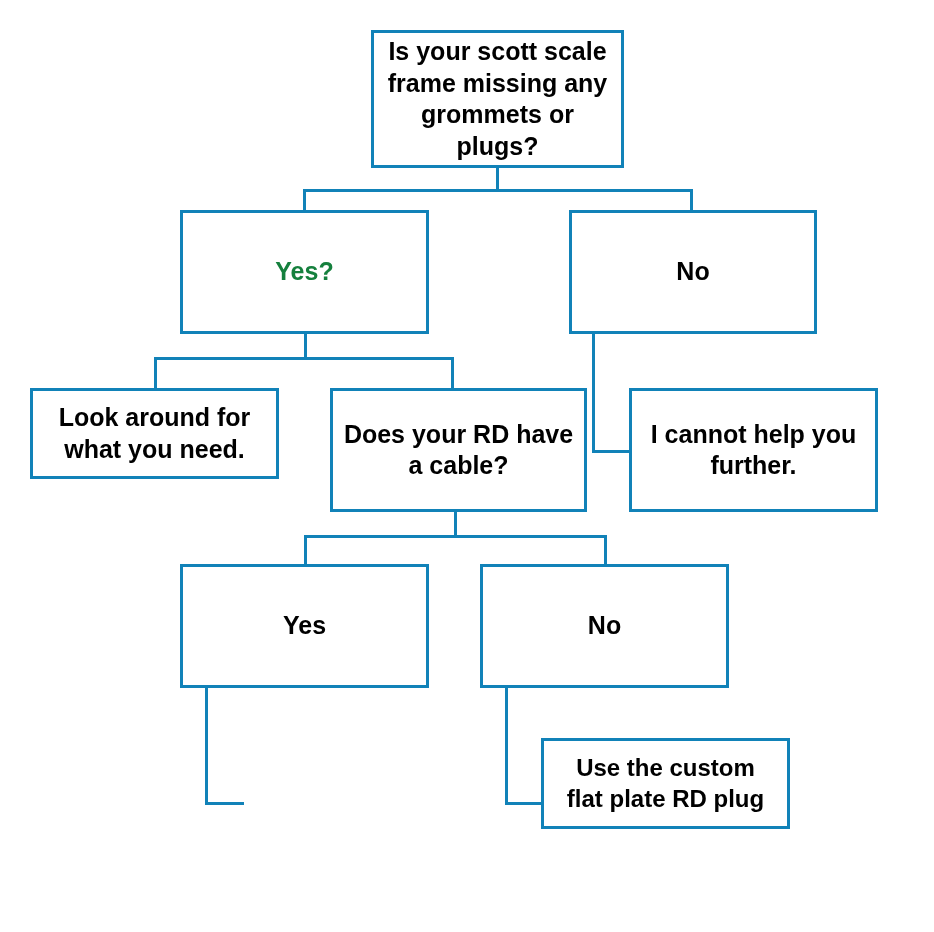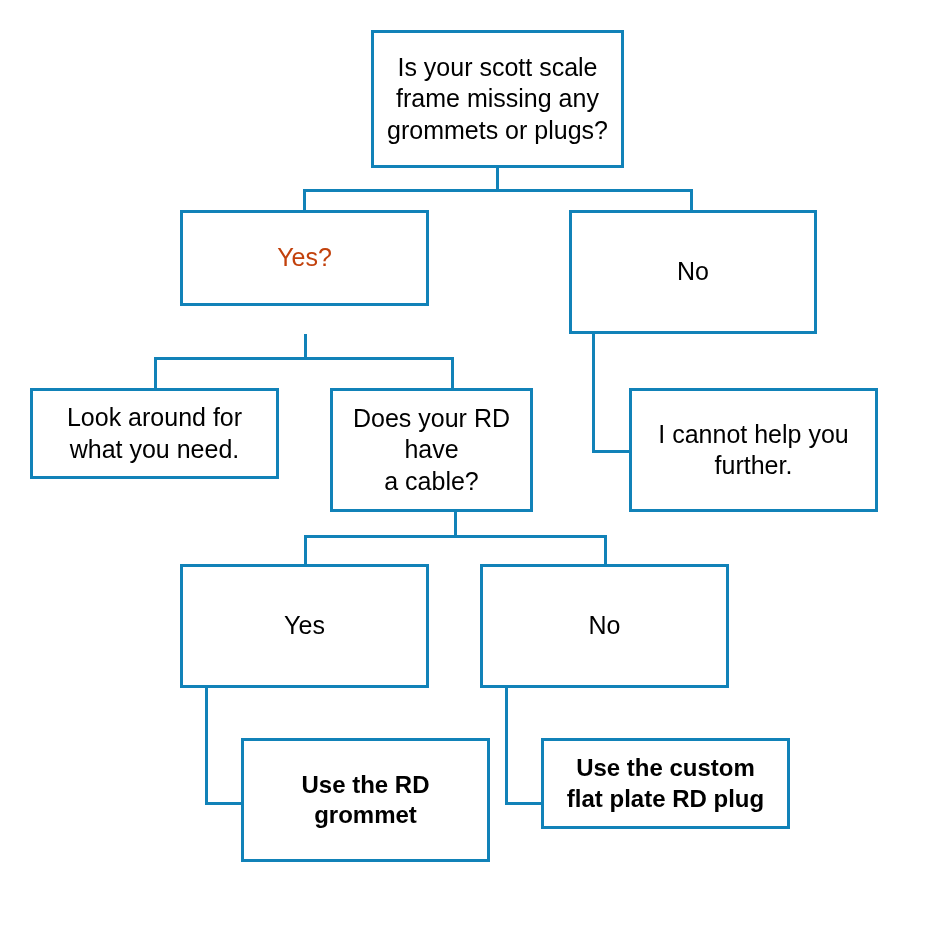--- a/index.html
+++ b/index.html
@@ -26,20 +26,21 @@
     display: flex;
     align-items: center;
     justify-content: center;
     text-align: center;
     color: #000000;
     font-size: 25px;
     line-height: 1.26;
     padding: 4px 8px;
     z-index: 2;
     white-space: pre-line;
+    font-weight: bold;
   }
   .node.bold {
     font-weight: bold;
     font-size: 24px;
   }
   .conn {
     position: absolute;
     background: #1182b8;
     z-index: 1;
   }
@@ -64,27 +65,25 @@
     <div class="conn h" style="left: 304px; top: 535px; width: 300px; background: rgb(17, 130, 184);"></div>
     <div class="conn v" style="left: 304px; top: 535px; height: 31px; background: rgb(17, 130, 184);"></div>
     <div class="conn v" style="left: 604px; top: 535px; height: 31px; background: rgb(17, 130, 184);"></div>
     <div class="conn v" style="left: 205px; top: 688px; height: 117px; background: rgb(17, 130, 184);"></div>
     <div class="conn h" style="left: 205px; top: 802px; width: 39px; background: rgb(17, 130, 184);"></div>
     <div class="conn v" style="left: 505px; top: 688px; height: 117px; background: rgb(17, 130, 184);"></div>
     <div class="conn h" style="left: 505px; top: 802px; width: 39px; background: rgb(17, 130, 184);"></div>
     <div class="node" style="left: 371px; top: 30px; width: 253px; height: 138px; border-color: rgb(17, 130, 184); color: rgb(0, 0, 0);">Is your scott scale
 frame missing any
 grommets or plugs?</div>
-    <div class="node" style="left: 180px; top: 210px; width: 249px; height: 96px; border-color: rgb(17, 130, 184); color: #c2410c;">Yes?</div>
+    <div class="node" style="left: 180px; top: 210px; width: 249px; height: 124px; border-color: rgb(17, 130, 184); color: #15803d;">Yes?</div>
     <div class="node" style="left: 569px; top: 210px; width: 248px; height: 124px; border-color: rgb(17, 130, 184); color: rgb(0, 0, 0);">No</div>
     <div class="node" style="left: 30px; top: 388px; width: 249px; height: 91px; border-color: rgb(17, 130, 184); color: rgb(0, 0, 0);">Look around for
 what you need.</div>
-    <div class="node" style="left: 330px; top: 388px; width: 203px; height: 124px; border-color: rgb(17, 130, 184); color: rgb(0, 0, 0);">Does your RD have
+    <div class="node" style="left: 330px; top: 388px; width: 257px; height: 124px; border-color: rgb(17, 130, 184); color: rgb(0, 0, 0);">Does your RD have
 a cable?</div>
     <div class="node" style="left: 629px; top: 388px; width: 249px; height: 124px; border-color: rgb(17, 130, 184); color: rgb(0, 0, 0);">I cannot help you
 further.</div>
     <div class="node" style="left: 180px; top: 564px; width: 249px; height: 124px; border-color: rgb(17, 130, 184); color: rgb(0, 0, 0);">Yes</div>
     <div class="node" style="left: 480px; top: 564px; width: 249px; height: 124px; border-color: rgb(17, 130, 184); color: rgb(0, 0, 0);">No</div>
-    <div class="node bold" style="left: 241px; top: 738px; width: 249px; height: 124px; border-color: rgb(17, 130, 184); color: rgb(0, 0, 0);">Use the RD
-grommet</div>
     <div class="node bold" style="left: 541px; top: 738px; width: 249px; height: 91px; border-color: rgb(17, 130, 184); color: rgb(0, 0, 0);">Use the custom
 flat plate RD plug</div>
   </div>
 
 </body></html>

